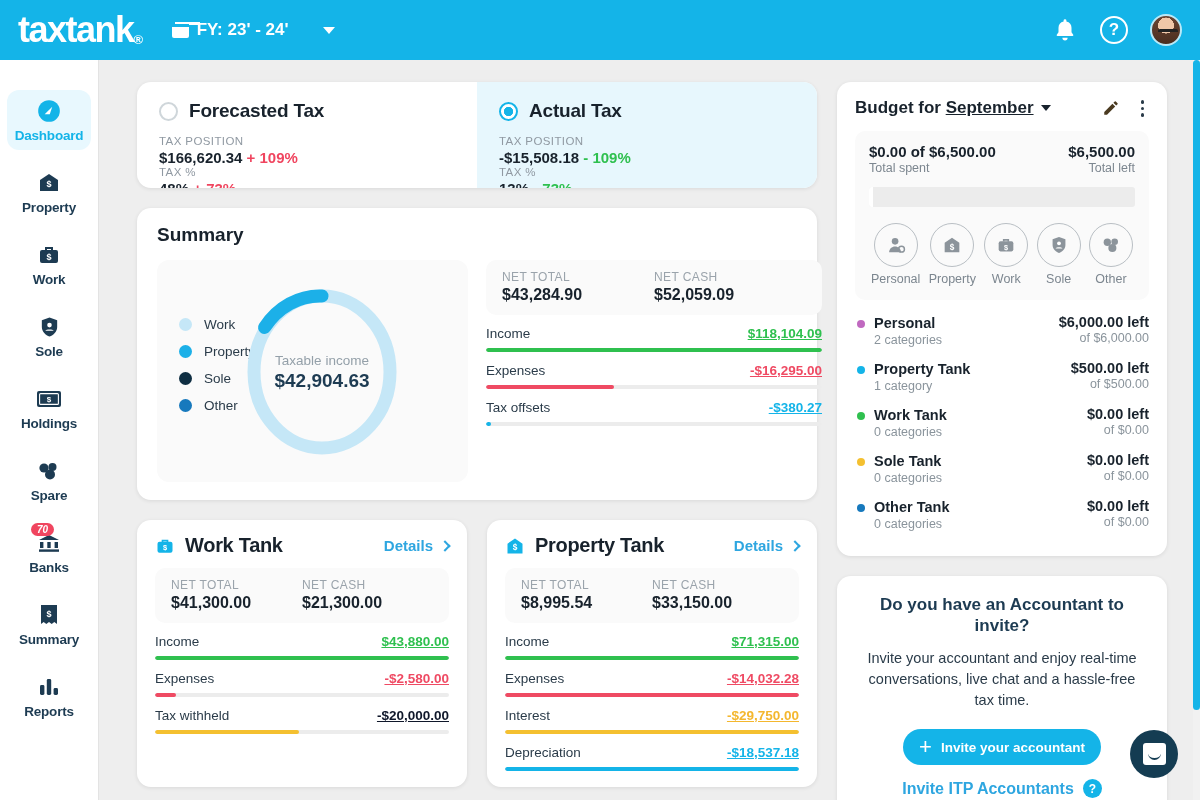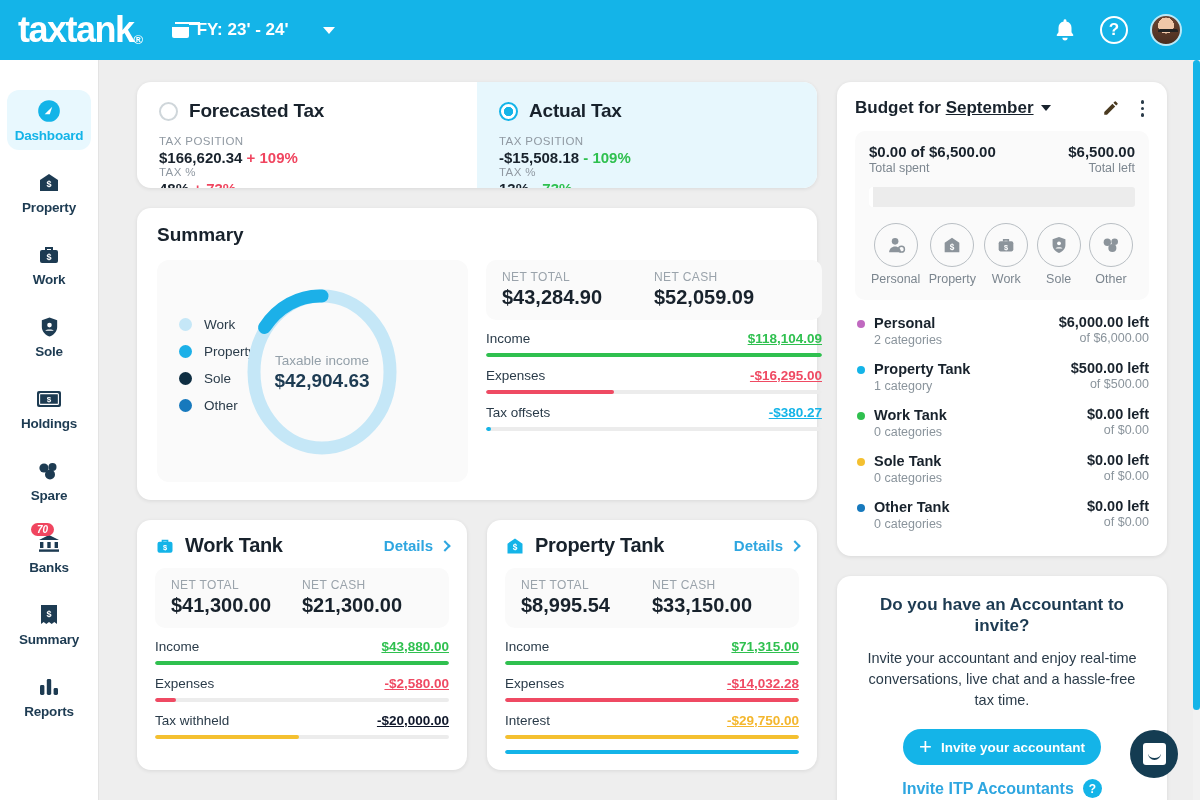--- a/index.html
+++ b/index.html
@@ -140,21 +140,21 @@
   .donut-lbl { font-size: 13.5px; color: #94a0a9; }
   .donut-val { font-size: 19px; font-weight: bold; color: #1d3b52; margin-top: 2px; }
 
   .metrics { flex: 1; }
   .net-box {
     background: #fafafa; border-radius: 10px; padding: 10px 16px 11px 16px;
     display: flex; margin-bottom: 10px;
   }
   .net-col { width: 152px; }
   .net-lbl { font-size: 12px; color: #9aa3ab; letter-spacing: .4px; }
-  .net-val { font-size: 20px; font-weight: bold; color: #18222c; margin-top: 2px; }
+  .net-val { font-size: 16px; font-weight: bold; color: #18222c; margin-top: 2px; }
 
   .metric-row { margin-top: 11px; }
   .metric-head { display: flex; justify-content: space-between; align-items: baseline; }
   .metric-lbl { font-size: 13.5px; color: #2a3b49; }
   .metric-val { font-size: 13.5px; font-weight: bold; text-decoration: underline; }
   .bar { height: 4px; border-radius: 3px; background: #ececec; margin-top: 7px; position: relative; overflow: hidden; }
   .bar > i { position: absolute; left: 0; top: 0; height: 4px; border-radius: 3px; display: block; }
 
   
   .tanks { display: flex; gap: 20px; }
@@ -611,20 +611,24 @@
         <div class="metric-row">
           <div class="metric-head">
             <span class="metric-lbl">Interest</span>
             <span class="metric-val" style="color:#f4b72e">-$29,750.00</span>
           </div>
           <div class="bar">
               <i style="width:100%;background:#f4c030"></i>
             </div>
         </div>
         <div class="metric-row">
+          <div class="metric-head">
+            <span class="metric-lbl">Depreciation</span>
+            <span class="metric-val" style="color:#14b4e8">-$18,537.18</span>
+          </div>
           <div class="bar">
               <i style="width:100%;background:#14b4e8"></i>
             </div>
         </div>
       </div>
     </div>
 
   </div>
 
   <div class="col-right">

